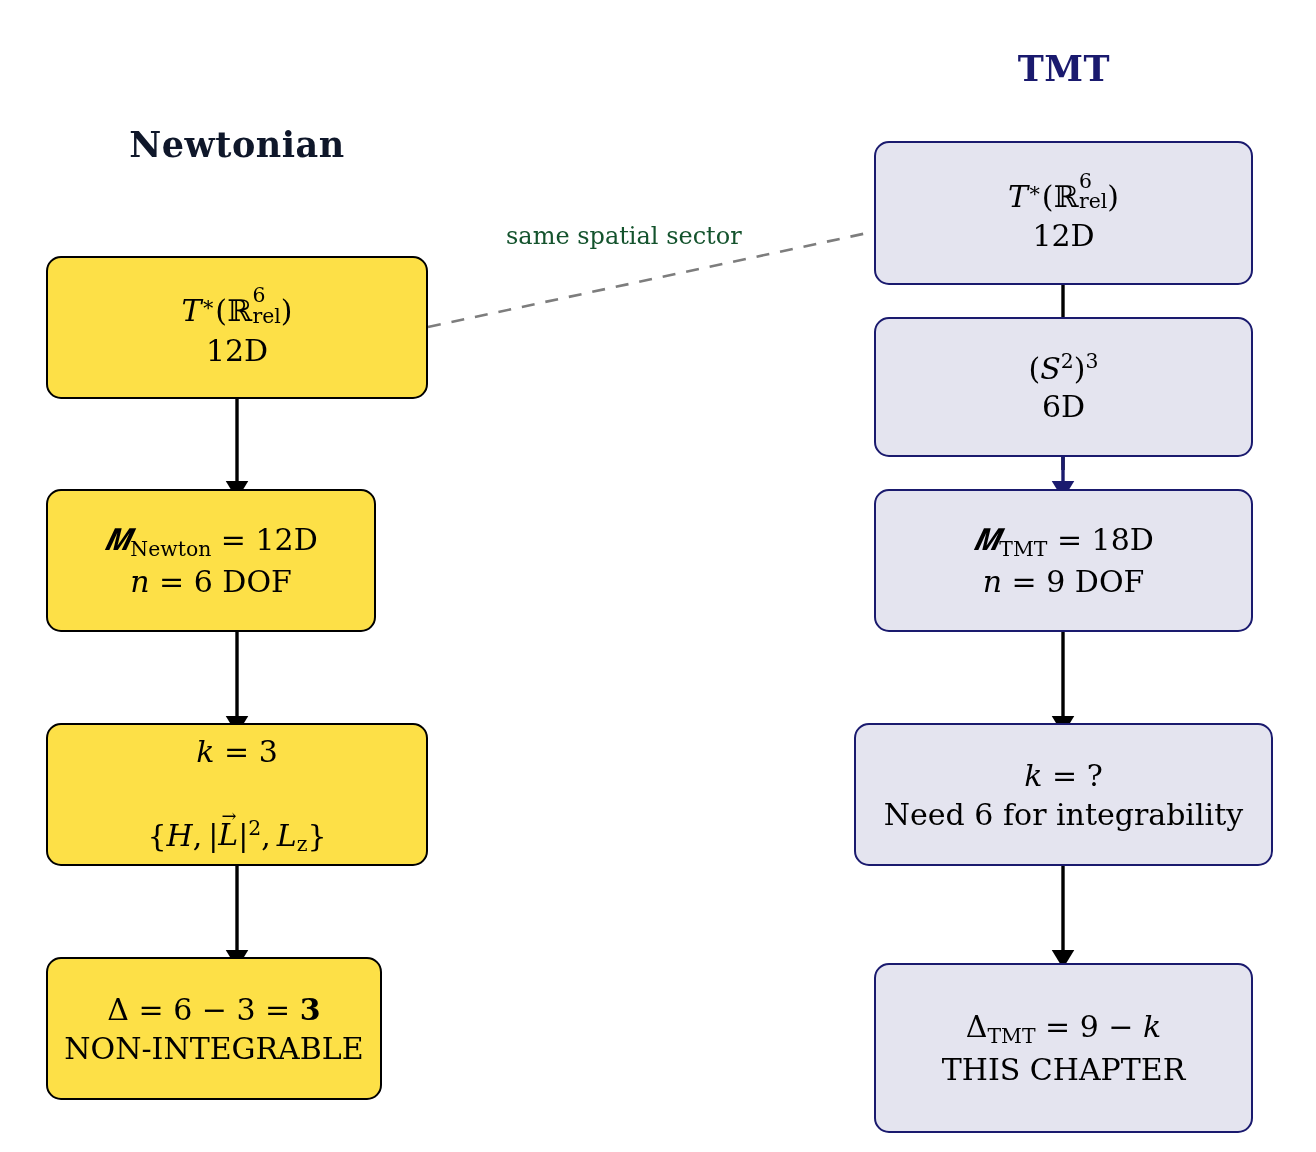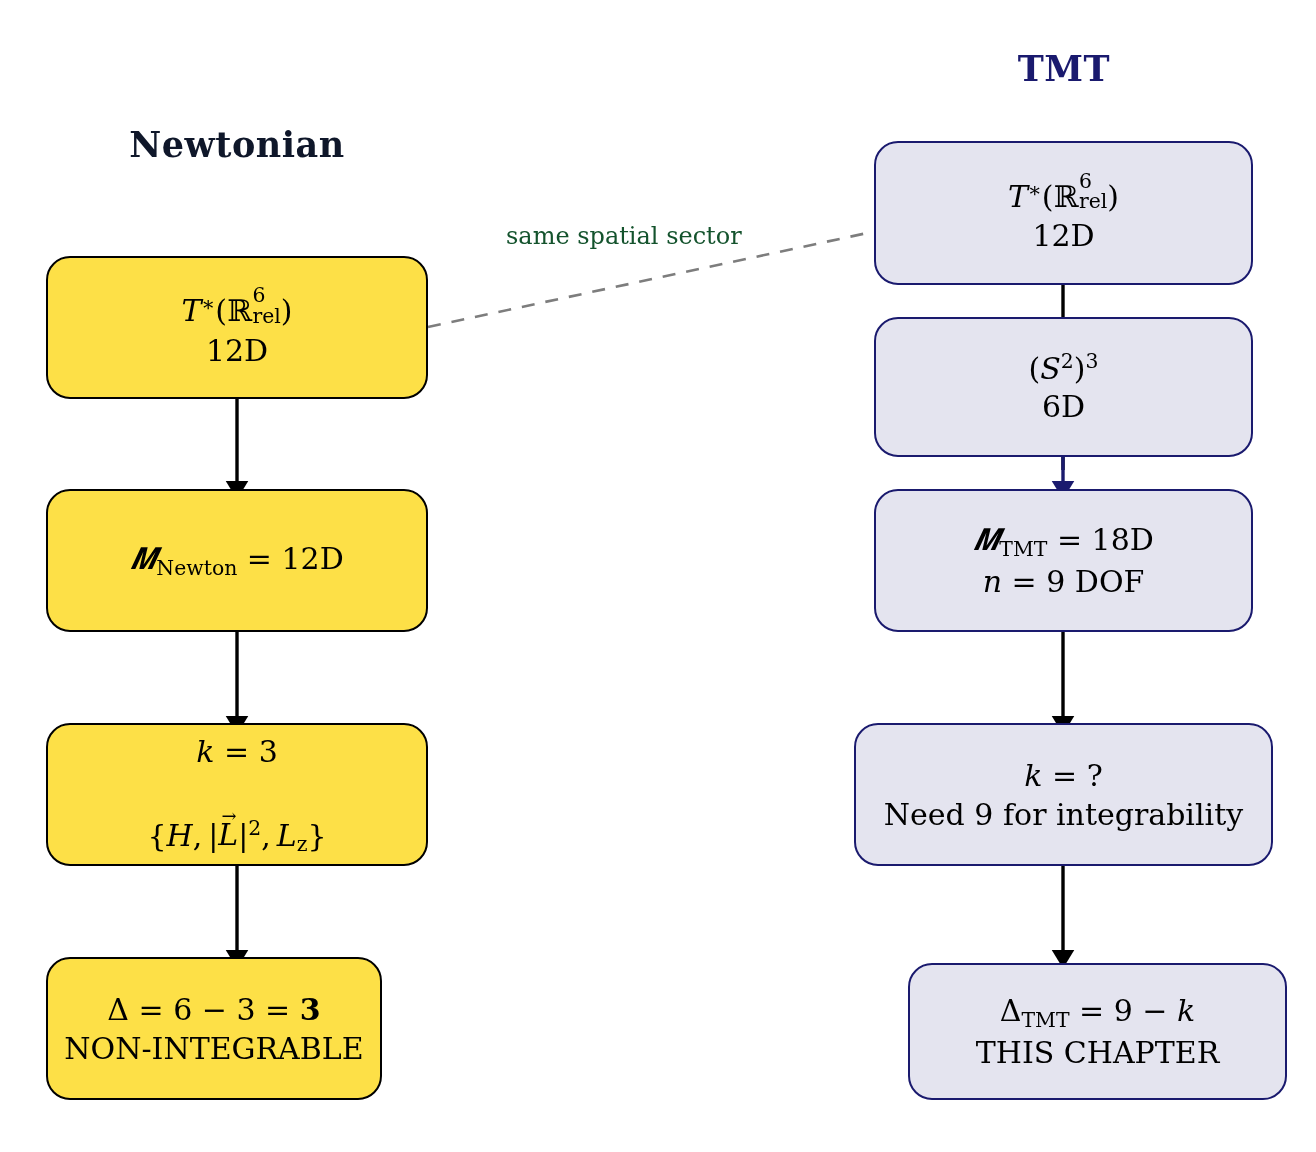--- a/index.html
+++ b/index.html
@@ -48,21 +48,21 @@
     left: 864px;
     top: 48px;
     width: 400px;
     color: #1a1a6e;
   }
 
   
   .node {
     position: absolute;
     box-sizing: border-box;
-    border-radius: 24px;
+    border-radius: 15px;
     display: flex;
     flex-direction: column;
     align-items: center;
     justify-content: center;
     text-align: center;
     line-height: 1.30;
   }
   .node.left {
     background: #fde047;
     border: 2.4px solid #000000;
@@ -156,23 +156,26 @@
 
   <div id="dashed-label">same spatial sector</div>
 
   <div class="node left" style="left:46px; top:256px; width:382px; height:143px;">
     <span class="line1">
       <span class="mi">T</span><span class="sup">∗</span>(<span class="bb">ℝ</span><span class="subsup"><span class="u">6</span><span class="d">rel</span></span>)
     </span>
     <span class="line2">12D</span>
   </div>
 
-  <div class="node left" style="left:46px; top:489px; width:382px; height:143px;">
+  <div class="node left" style="left:46px; top:489px; width:330px; height:143px;">
     <span class="line1">
       <span class="mcal">𝑴</span><span class="sub">Newton</span> = 12D
+    </span>
+    <span class="line2">
+      <span class="mi">n</span> = 6 DOF
     </span>
   </div>
 
   <div class="node left" style="left:46px; top:723px; width:382px; height:143px;gap:44px;">
     <span class="line1">
       <span class="mi">k</span> = 3
     </span>
     <span class="line2">
       {<span class="mi">H</span>, |<span class="vecL">L<span class="arr">→</span></span>|<span class="sup">2</span>, <span class="mi">L</span><span class="sub">z</span>}
     </span>
@@ -205,23 +208,23 @@
     </span>
     <span class="line2">
       <span class="mi">n</span> = 9 DOF
     </span>
   </div>
 
   <div class="node right" style="left:854px; top:723px; width:419px; height:143px;">
     <span class="line1">
       <span class="mi">k</span> = ?
     </span>
-    <span class="line2">Need 9 for integrability</span>
-  </div>
-
-  <div class="node right" style="left:908px; top:963px; width:379px; height:137px;">
+    <span class="line2">Need 6 for integrability</span>
+  </div>
+
+  <div class="node right" style="left:874px; top:963px; width:379px; height:170px;">
     <span class="line1">
       Δ<span class="sub">TMT</span> = 9 − <span class="mi">k</span>
     </span>
     <span class="line2">THIS CHAPTER</span>
   </div>
 
 </div>
 
 </body></html>

